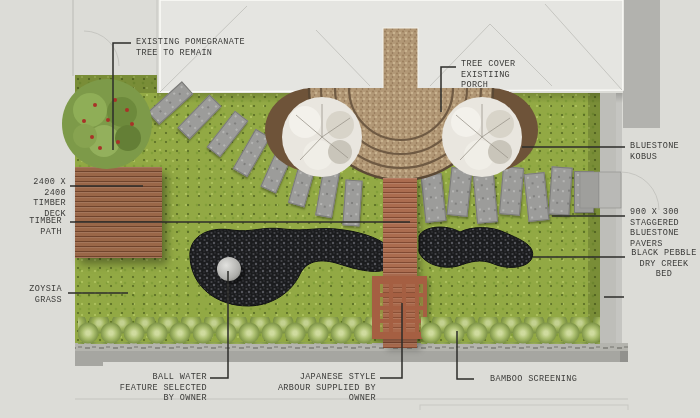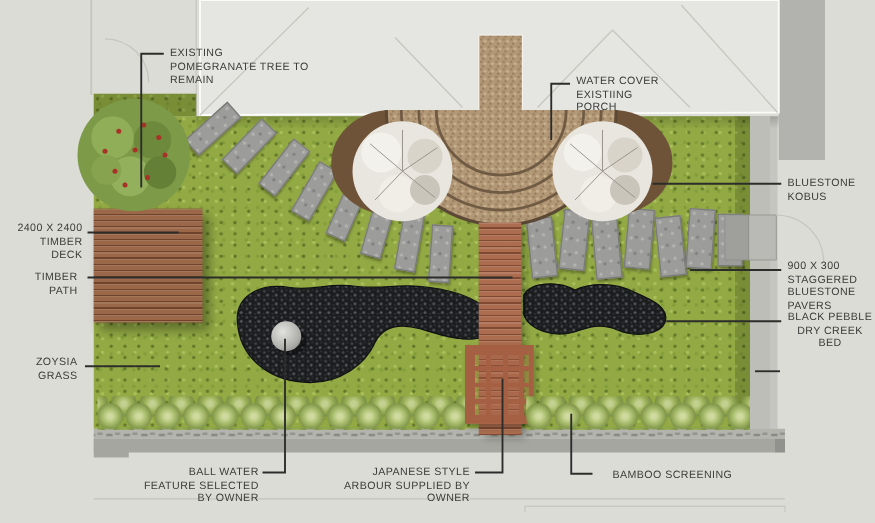--- a/index.html
+++ b/index.html
@@ -1,17 +1,17 @@
 <!DOCTYPE html>
 <html><head>
 <meta charset="utf-8">
 <style>
   html,body{margin:0;padding:0;background:#dcdcd7;}
   #canvas{position:relative;width:700px;height:410px;overflow:hidden;background:#dcdcd7;
-          font-family:Liberation Sans, sans-serif;}
+          font-family:Liberation Mono, monospace;}
   #canvas svg{position:absolute;left:0;top:0;}
   .abs{position:absolute;}
   
   .grass{background-color:#92a944;
     background-image:
       radial-gradient(circle at 3px 4px, rgba(60,80,20,.55) 1px, rgba(0,0,0,0) 1.6px),
       radial-gradient(circle at 7px 2px, rgba(195,215,115,.5) 1px, rgba(0,0,0,0) 1.6px),
       radial-gradient(circle at 5px 8px, rgba(120,150,50,.6) 1px, rgba(0,0,0,0) 1.7px);
     background-size:11px 9px,13px 11px,9px 13px;}
   .shade{background:rgba(30,40,10,.22);}
@@ -244,21 +244,21 @@
       <polyline points="533,257 625,257"></polyline>
       <polyline points="68,293 128,293"></polyline>
       <polyline points="604,297 624,297"></polyline>
       <polyline points="210,378 228,378 228,271"></polyline>
       <polyline points="380,378 402,378 402,303"></polyline>
       <polyline points="474,379 457,379 457,331"></polyline>
     </g>
   </svg>
 
   <div class="lbl" style="left:136px;top:37px;width:112px;">EXISTING POMEGRANATE TREE TO REMAIN</div>
-  <div class="lbl" style="left:461px;top:59px;width:80px;">WATER COVER EXISTIING PORCH</div>
+  <div class="lbl" style="left:461px;top:59px;width:80px;">TREE COVER EXISTIING PORCH</div>
   <div class="lbl" style="left:630px;top:141px;width:48px;">BLUESTONE KOBUS</div>
   <div class="lbl right" style="left:8px;top:177px;width:58px;">2400 X 2400 TIMBER DECK</div>
   <div class="lbl right" style="left:26px;top:216px;width:36px;">TIMBER PATH</div>
   <div class="lbl" style="left:630px;top:207px;width:52px;">900 X 300 STAGGERED BLUESTONE PAVERS</div>
   <div class="lbl" style="left:630px;top:248px;width:68px;text-align:center;">BLACK PEBBLE DRY CREEK BED</div>
   <div class="lbl right" style="left:28px;top:284px;width:34px;">ZOYSIA GRASS</div>
   <div class="lbl right" style="left:266px;top:372px;width:110px;">JAPANESE STYLE ARBOUR SUPPLIED BY OWNER</div>
   <div class="lbl right" style="left:113px;top:372px;width:94px;">BALL WATER FEATURE SELECTED BY OWNER</div>
   <div class="lbl nowrap" style="left:478px;top:374px;margin-left:12px;">BAMBOO SCREENING</div>
 

